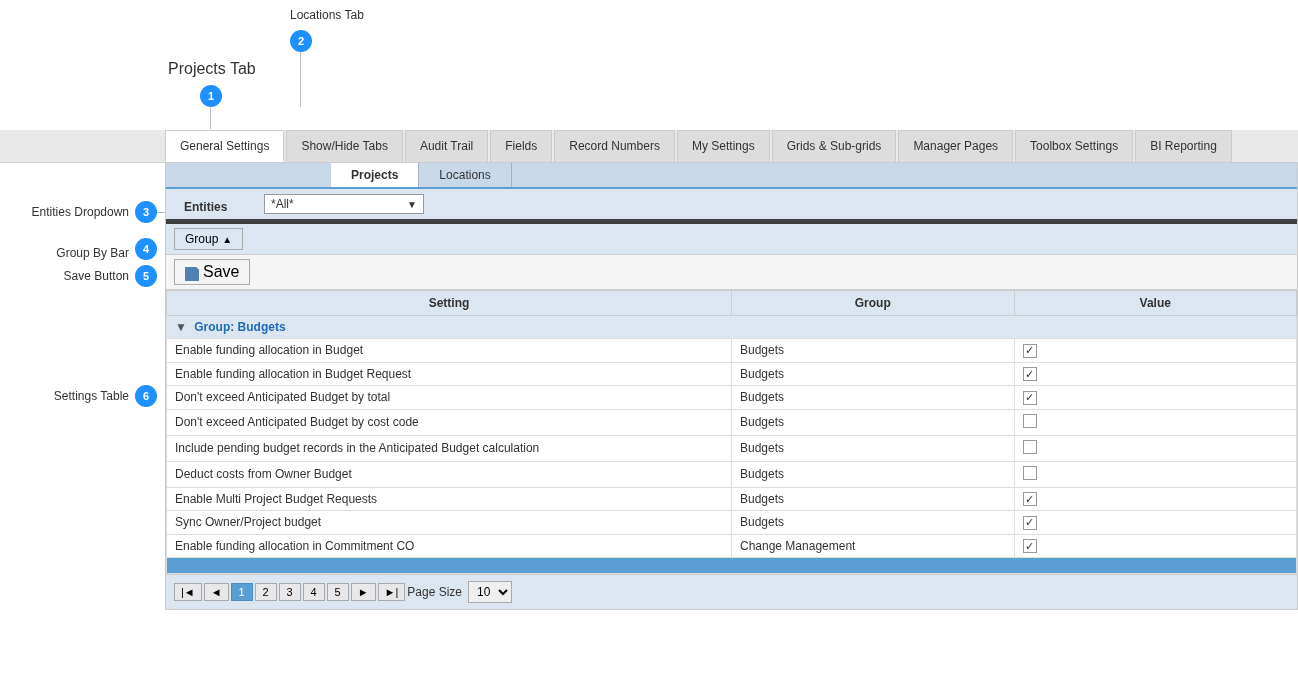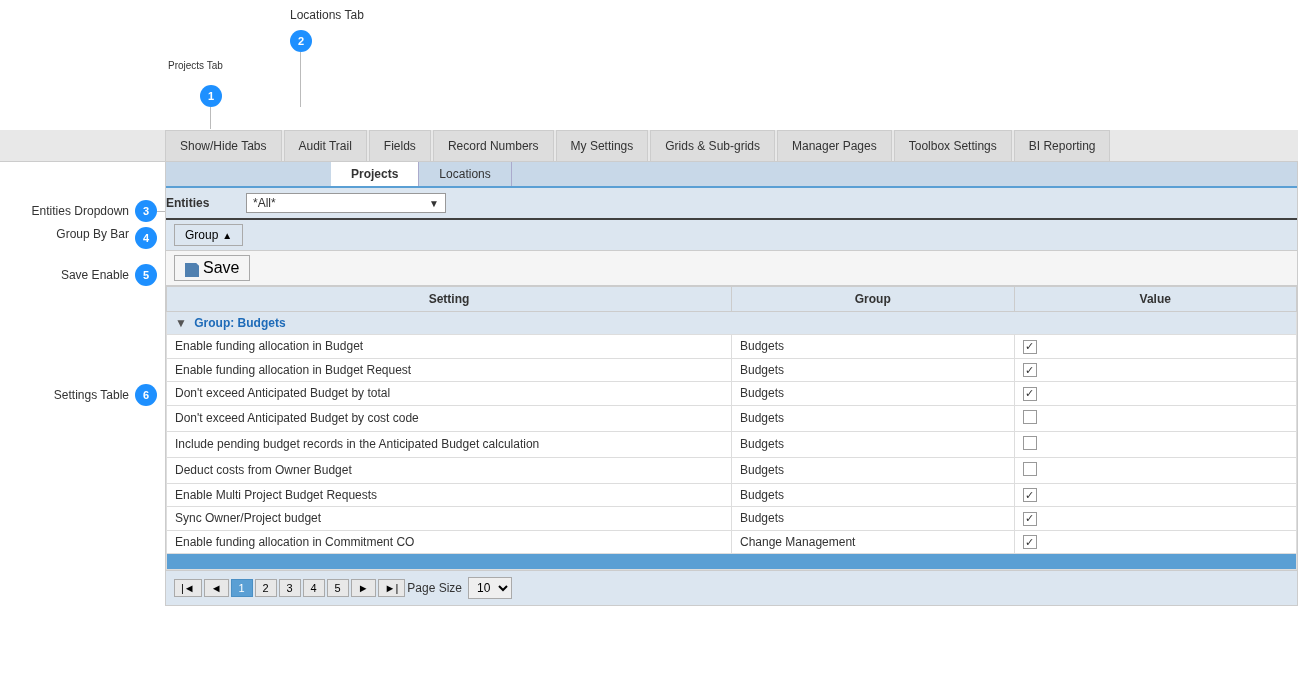--- a/index.html
+++ b/index.html
@@ -67,35 +67,35 @@
 
     .main-content {
       flex: 1;
       border: 1px solid #ccc;
       border-top: none;
     }
 
     
     .entities-row {
       display: flex;
-      align-items: center;
-      padding: 5px 0;
-      background: #dce6f0;
-      border-bottom: 2px solid #404040;
+      align-items: flex-end;
+      padding: 5px 18px;
+      background: #dce6f0;
+      border-bottom: 5px solid #404040;
     }
     .entities-label {
       font-weight: bold;
       width: 80px;
       font-size: 12px;
     }
     .entities-dropdown {
       border: 1px solid #999;
       padding: 2px 6px;
       background: #fff;
-      width: 200px;
+      width: 160px;
       font-size: 12px;
       display: flex;
       align-items: center;
       justify-content: space-between;
       cursor: pointer;
     }
 
     
     .group-bar {
       display: flex;
@@ -221,27 +221,28 @@
 <body>
 
 <div class="outer-container">
 
   <div class="top-annotations" style="position:relative; height:130px; background:#fff;">
 
     <div style="position:absolute; left:290px; top:8px; font-size:12px; color:#333;">Locations Tab</div>
     <div style="position:absolute; left:290px; top:30px; background:#1e90ff; color:white; border-radius:50%; width:22px; height:22px; display:flex; align-items:center; justify-content:center; font-size:11px; font-weight:bold;">2</div>
     <div style="position:absolute; left:300px; top:52px; width:1px; height:55px; border-left:1px solid #bbb;"></div>
 
-    <div style="position:absolute; left:168px; top:60px; font-size:10px; color:#333;">Projects Tab</div>
+    <div style="position:absolute; left:168px; top:60px; font-size:16px; color:#333;">Projects Tab</div>
     <div style="position:absolute; left:200px; top:85px; background:#1e90ff; color:white; border-radius:50%; width:22px; height:22px; display:flex; align-items:center; justify-content:center; font-size:11px; font-weight:bold;">1</div>
     <div style="position:absolute; left:210px; top:107px; width:1px; height:22px; border-left:1px solid #bbb;"></div>
 
   </div>
 
   <div class="main-tab-bar">
+    <div class="main-tab active">General Settings</div>
     <div class="main-tab">Show/Hide Tabs</div>
     <div class="main-tab">Audit Trail</div>
     <div class="main-tab">Fields</div>
     <div class="main-tab">Record Numbers</div>
     <div class="main-tab">My Settings</div>
     <div class="main-tab">Grids &amp; Sub-grids</div>
     <div class="main-tab">Manager Pages</div>
     <div class="main-tab">Toolbox Settings</div>
     <div class="main-tab">BI Reporting</div>
   </div>
@@ -251,27 +252,27 @@
     <div class="left-labels">
 
       <div style="height:28px;"></div>
 
       <div style="position:relative; height:32px; display:flex; align-items:center; justify-content:flex-end; padding-right:8px; gap:6px;">
         <span style="font-size:12px; color:#333;">Entities Dropdown</span>
         <div style="background:#1e90ff; color:white; border-radius:50%; width:22px; height:22px; display:flex; align-items:center; justify-content:center; font-size:11px; font-weight:bold; flex-shrink:0;">3</div>
         <div style="position:absolute; right:0; top:50%; width:8px; border-top:1px solid #bbb;"></div>
       </div>
 
-      <div style="position:relative; height:32px; display:flex; align-items:flex-start; justify-content:flex-end; padding-right:8px; gap:6px;">
+      <div style="position:relative; height:32px; display:flex; align-items:flex-end; justify-content:flex-end; padding-right:8px; gap:6px;">
         <span style="font-size:12px; color:#333;">Group By Bar</span>
         <div style="background:#1e90ff; color:white; border-radius:50%; width:22px; height:22px; display:flex; align-items:center; justify-content:center; font-size:11px; font-weight:bold; flex-shrink:0;">4</div>
       </div>
 
       <div style="position:relative; height:32px; display:flex; align-items:center; justify-content:flex-end; padding-right:8px; gap:6px;">
-        <span style="font-size:12px; color:#333;">Save Enable</span>
+        <span style="font-size:12px; color:#333;">Save Button</span>
         <div style="background:#1e90ff; color:white; border-radius:50%; width:22px; height:22px; display:flex; align-items:center; justify-content:center; font-size:11px; font-weight:bold; flex-shrink:0;">5</div>
       </div>
 
       <div style="height:28px;"></div>
 
       <div style="position:relative; height:32px; display:flex; align-items:center; justify-content:flex-end; padding-right:8px; gap:6px; margin-top:60px;">
         <span style="font-size:12px; color:#333;">Settings Table</span>
         <div style="background:#1e90ff; color:white; border-radius:50%; width:22px; height:22px; display:flex; align-items:center; justify-content:center; font-size:11px; font-weight:bold; flex-shrink:0;">6</div>
       </div>
     </div>

